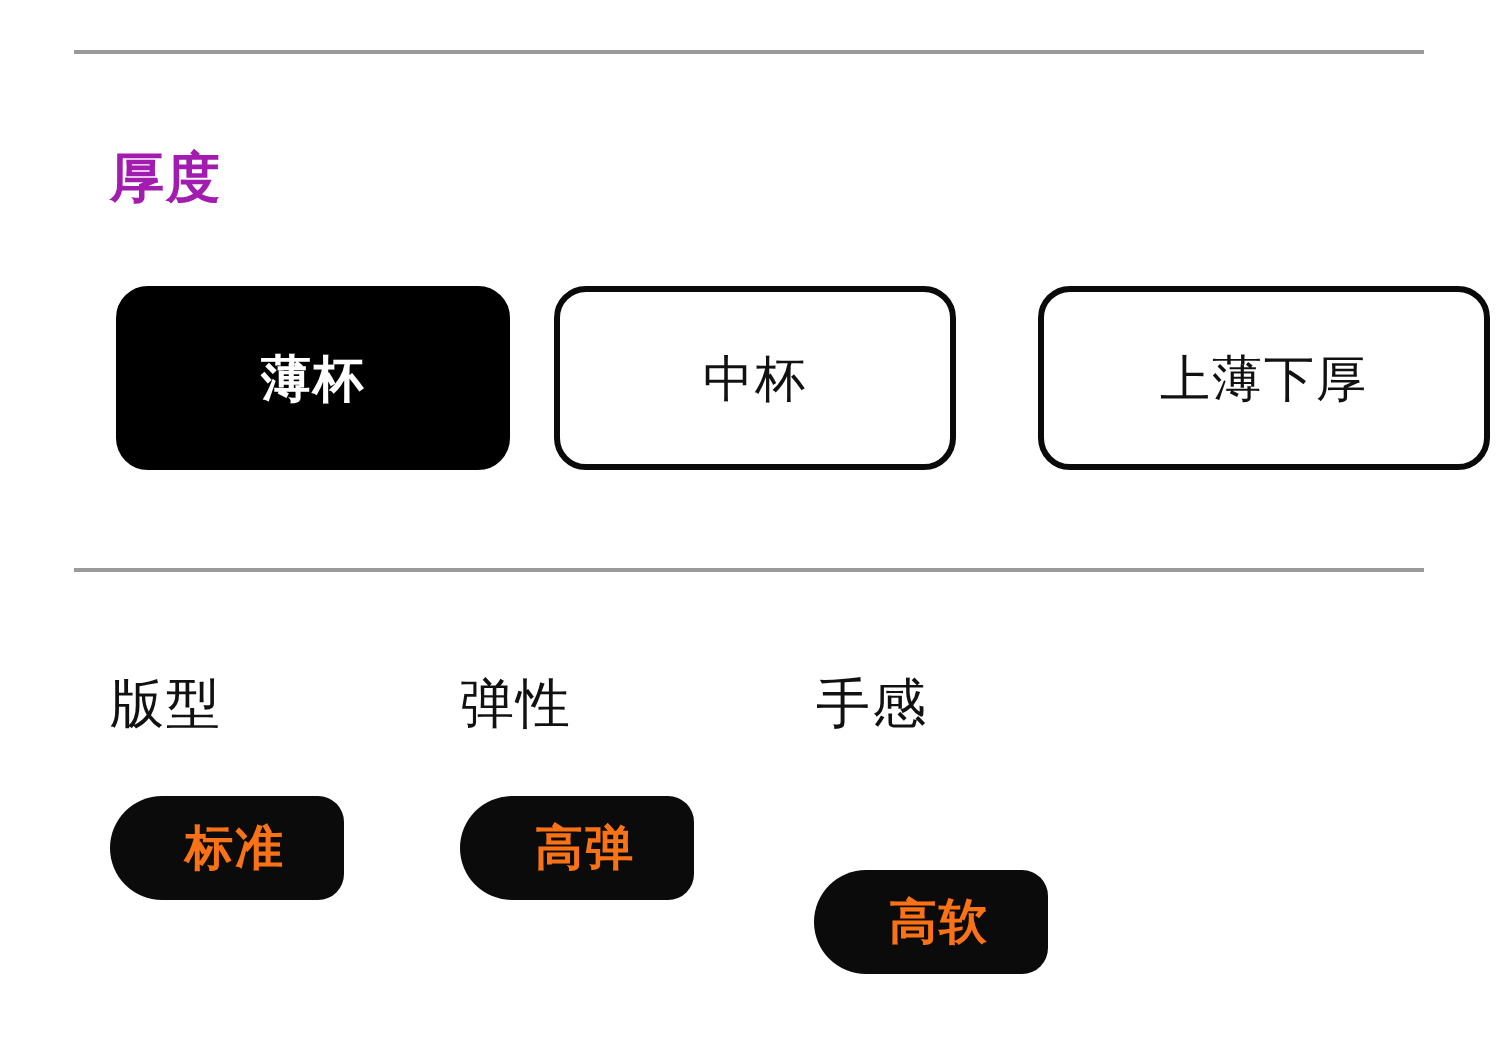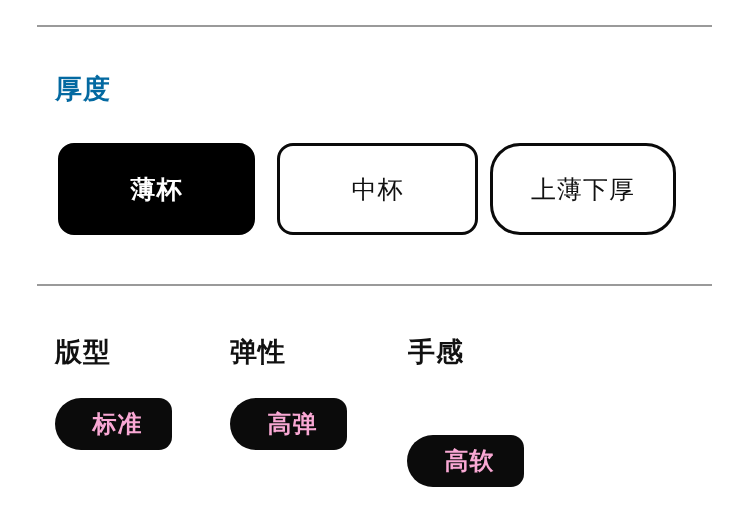--- a/index.html
+++ b/index.html
@@ -22,21 +22,21 @@
   .divider-top { top: 25px; }
   .divider-middle { top: 284px; }
 
   .section-title {
     position: absolute;
     left: 55px;
     top: 74px;
     font-size: 27px;
     font-weight: 700;
     line-height: 30px;
-    color: #0369a1;
+    color: #a21caf;
     letter-spacing: 1px;
   }
 
   .opt-btn {
     position: absolute;
     top: 143px;
     height: 92px;
     box-sizing: border-box;
     border-radius: 16px;
     display: flex;
@@ -53,45 +53,45 @@
     font-weight: 700;
   }
   .opt-btn.outline {
     background: #ffffff;
     border: 3px solid #0a0a0a;
     color: #111111;
     font-weight: 500;
   }
   .opt-1 { left: 58px;  width: 197px; }
   .opt-2 { left: 277px; width: 201px; font-family: Liberation Mono, monospace; }
-  .opt-3 { left: 490px; width: 186px; border-radius: 30px; }
+  .opt-3 { left: 519px; width: 226px; }
 
   .attr-label {
     position: absolute;
     top: 336px;
     font-size: 27px;
-    font-weight: 700;
+    font-weight: 400;
     line-height: 32px;
     color: #111111;
     letter-spacing: 1px;
   }
   .attr-label-1 { left: 55px; }
   .attr-label-2 { left: 230px; }
   .attr-label-3 { left: 408px; }
   .attr-label-4 { left: 585px; }
 
   .attr-pill {
     position: absolute;
     top: 398px;
     height: 52px;
     width: 117px;
     box-sizing: border-box;
     padding-left: 8px;
     background: #0b0b0b;
-    color: #f9a8d4;
+    color: #f97316;
     border-radius: 26px 13px 13px 26px;
     display: flex;
     align-items: center;
     justify-content: center;
     font-size: 24px;
     font-weight: 700;
     letter-spacing: 1px;
     cursor: pointer;
   }
   .attr-pill-1 { left: 55px; }

